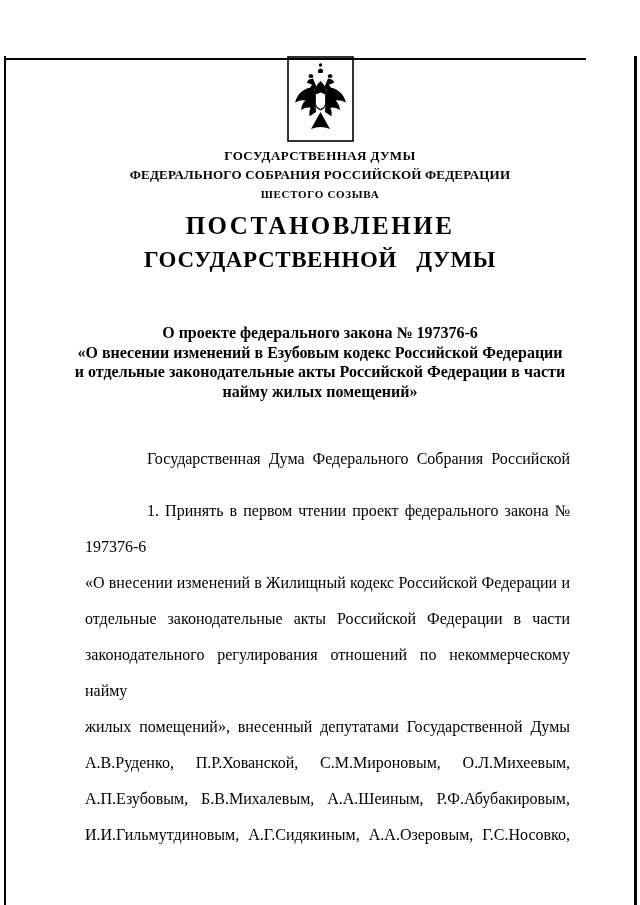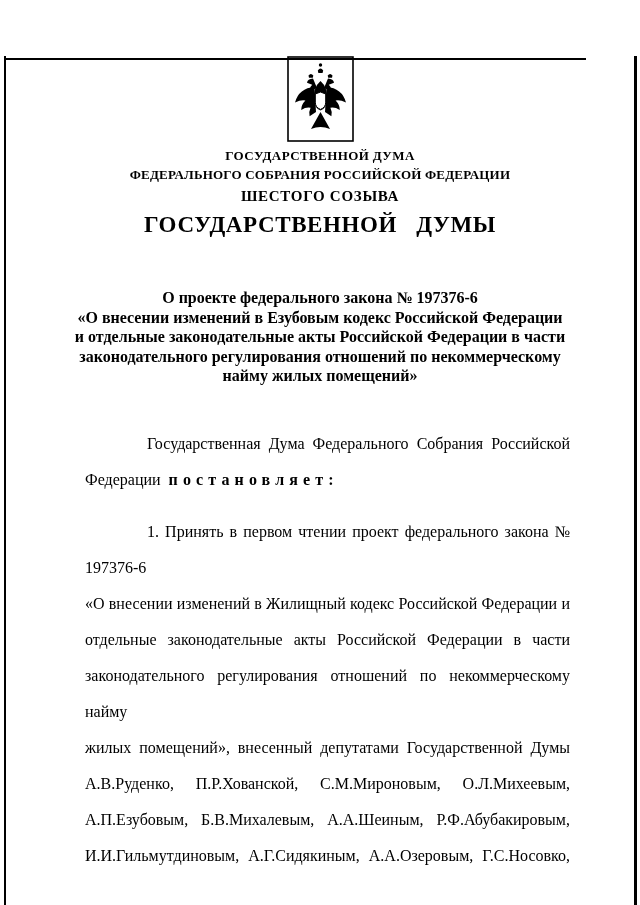--- a/index.html
+++ b/index.html
@@ -15,21 +15,21 @@
   .edge-top    { top: 2px; left: 6px; right: 54px; height: 2px; }
   .edge-left   { top: 0; left: 4px; width: 2px; bottom: 24px; }
   .edge-right  { top: 0; right: 3px; width: 3px; bottom: 24px; }
 
   .emblem { width: 67px; margin: 56px auto 6px auto; }
   .emblem svg { display: block; }
 
   .org { text-align: center; font-weight: bold; }
   .org1 { font-size: 13px; letter-spacing: 0.4px; margin-top: 6px; }
   .org2 { font-size: 13px; letter-spacing: 0.2px; margin-top: 3px; }
-  .org3 { font-size: 15px; letter-spacing: 0.7px; margin-top: 5px; }
+  .org3 { font-size: 11px; letter-spacing: 0.7px; margin-top: 5px; }
 
   .doctitle1 {
     text-align: center; font-weight: bold;
     font-size: 25px; letter-spacing: 2.5px; margin-top: 12px;
   }
   .doctitle2 {
     text-align: center; font-weight: bold;
     font-size: 23px; letter-spacing: 0.6px; word-spacing: 13px; margin-top: 7px;
   }
 
@@ -67,39 +67,38 @@
         <path d="M41 22.5 q5.5 0.5 6 4.3 l-5.2 2 q2.6 2 2 5 l-7 -1.2 z"></path>
         <path d="M33.5 25 q7.5 6.5 6.5 19 q-0.6 8.5 -6.5 10.5 q-5.9 -2 -6.5 -10.5 q-1 -12.5 6.5 -19 z"></path>
         <path d="M27.5 31 Q12 32 8 46.5 q6.2 -3 10.4 -2 q-4.2 4.2 -4.2 9.4 q5.2 -3.1 9.4 -2.1 q-2.1 4.2 -1 8.4 l6.4 -4.2 z"></path>
         <path d="M39.5 31 Q55 32 59 46.5 q-6.2 -3 -10.4 -2 q4.2 4.2 4.2 9.4 q-5.2 -3.1 -9.4 -2.1 q2.1 4.2 1 8.4 l-6.4 -4.2 z"></path>
         <path d="M33.5 56 l-9.5 17 q9.5 -4.2 19 0 z"></path>
       </g>
       <path d="M33.5 36 l5.2 2 v8.2 q0 5.2 -5.2 7.2 q-5.2 -2 -5.2 -7.2 v-8.2 z" fill="#fff" stroke="#000" stroke-width="1"></path>
     </svg>
   </div>
 
-  <div class="org org1">ГОСУДАРСТВЕННОЙ ДУМА</div>
+  <div class="org org1">ГОСУДАРСТВЕННАЯ ДУМЫ</div>
   <div class="org org2">ФЕДЕРАЛЬНОГО СОБРАНИЯ РОССИЙСКОЙ ФЕДЕРАЦИИ</div>
   <div class="org org3">ШЕСТОГО СОЗЫВА</div>
 
+  <div class="doctitle1">ПОСТАНОВЛЕНИЕ</div>
   <div class="doctitle2">ГОСУДАРСТВЕННОЙ ДУМЫ</div>
 
   <div class="subject">
     <div>О проекте федерального закона № 197376-6</div>
     <div>«О внесении изменений в Езубовым кодекс Российской Федерации</div>
     <div>и отдельные законодательные акты Российской Федерации в части</div>
-    <div>законодательного регулирования отношений по некоммерческому</div>
     <div>найму жилых помещений»</div>
   </div>
 
   <div class="bodytext">
 
     <div class="para1">
       <div class="jline indent">Государственная Дума Федерального Собрания Российской</div>
-      <div><span>Федерации</span><span class="spaced">постановляет:</span></div>
     </div>
 
     <div class="para2">
       <div class="jline indent">1. Принять в первом чтении проект федерального закона № 197376-6</div>
       <div class="jline">«О внесении изменений в Жилищный кодекс Российской Федерации и</div>
       <div class="jline">отдельные законодательные акты Российской Федерации в части</div>
       <div class="jline">законодательного регулирования отношений по некоммерческому найму</div>
       <div class="jline">жилых помещений», внесенный депутатами Государственной Думы</div>
       <div class="jline">А.В.Руденко, П.Р.Хованской, С.М.Мироновым, О.Л.Михеевым,</div>
       <div class="jline">А.П.Езубовым, Б.В.Михалевым, А.А.Шеиным, Р.Ф.Абубакировым,</div>

